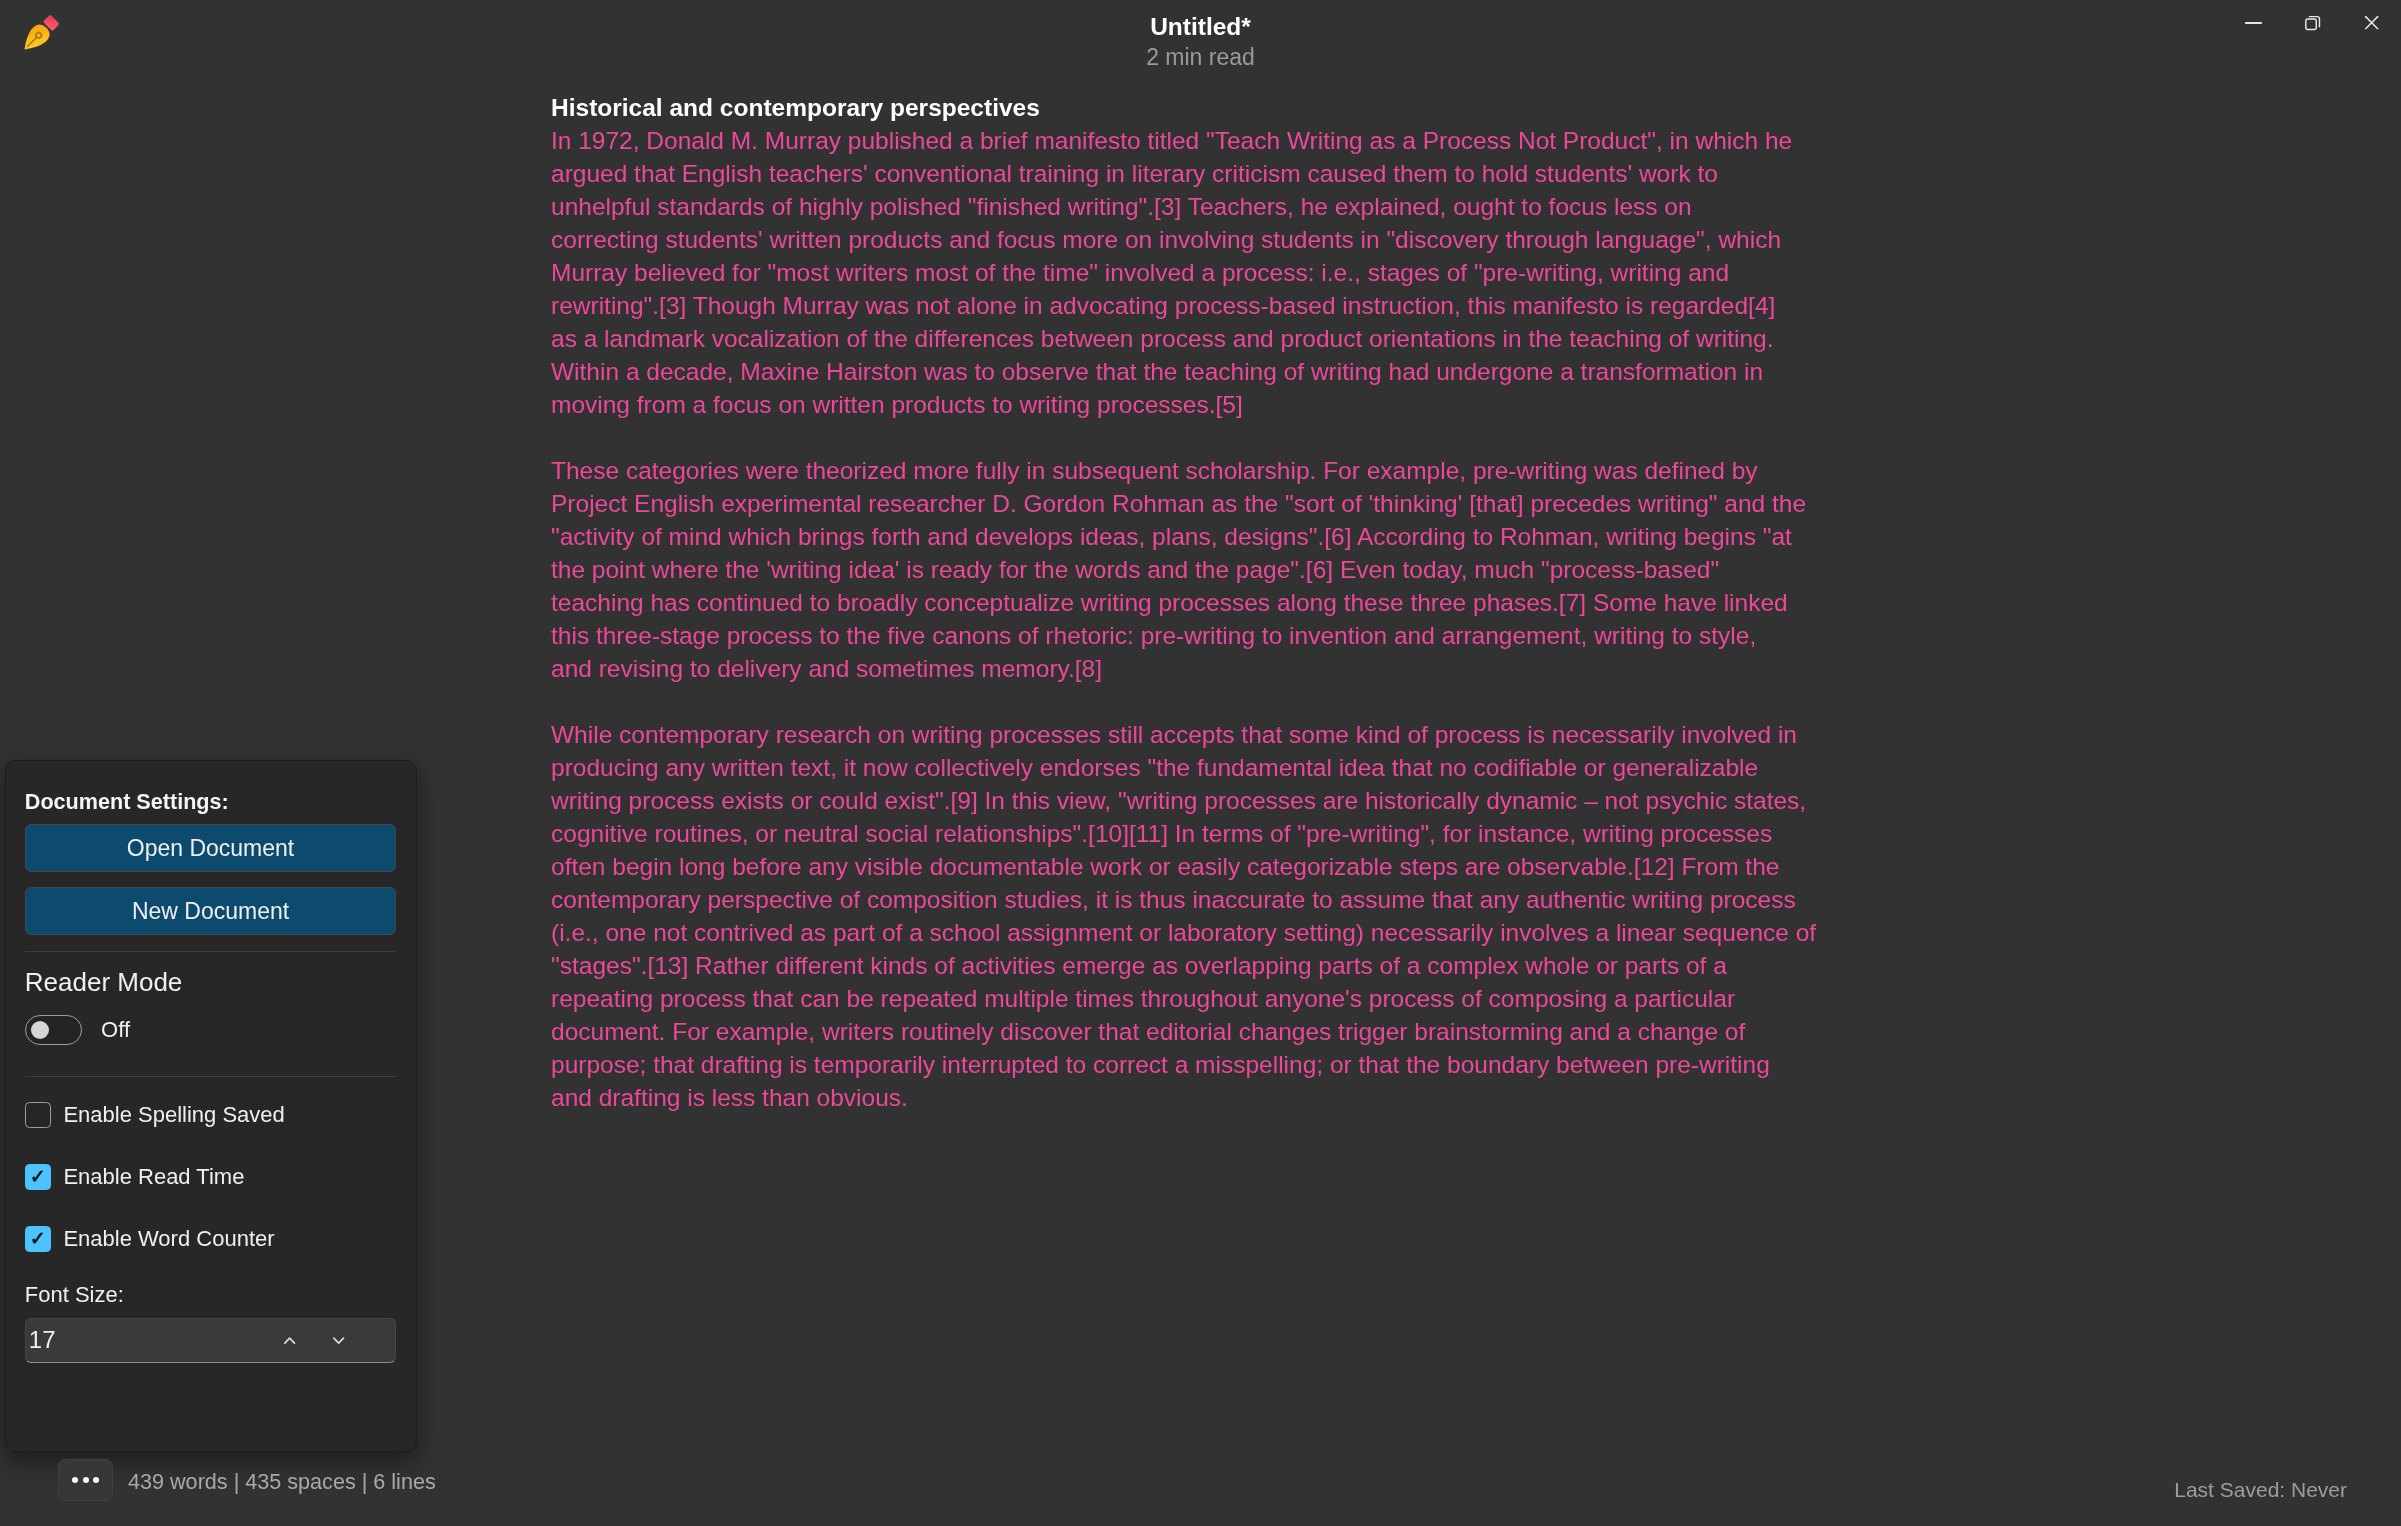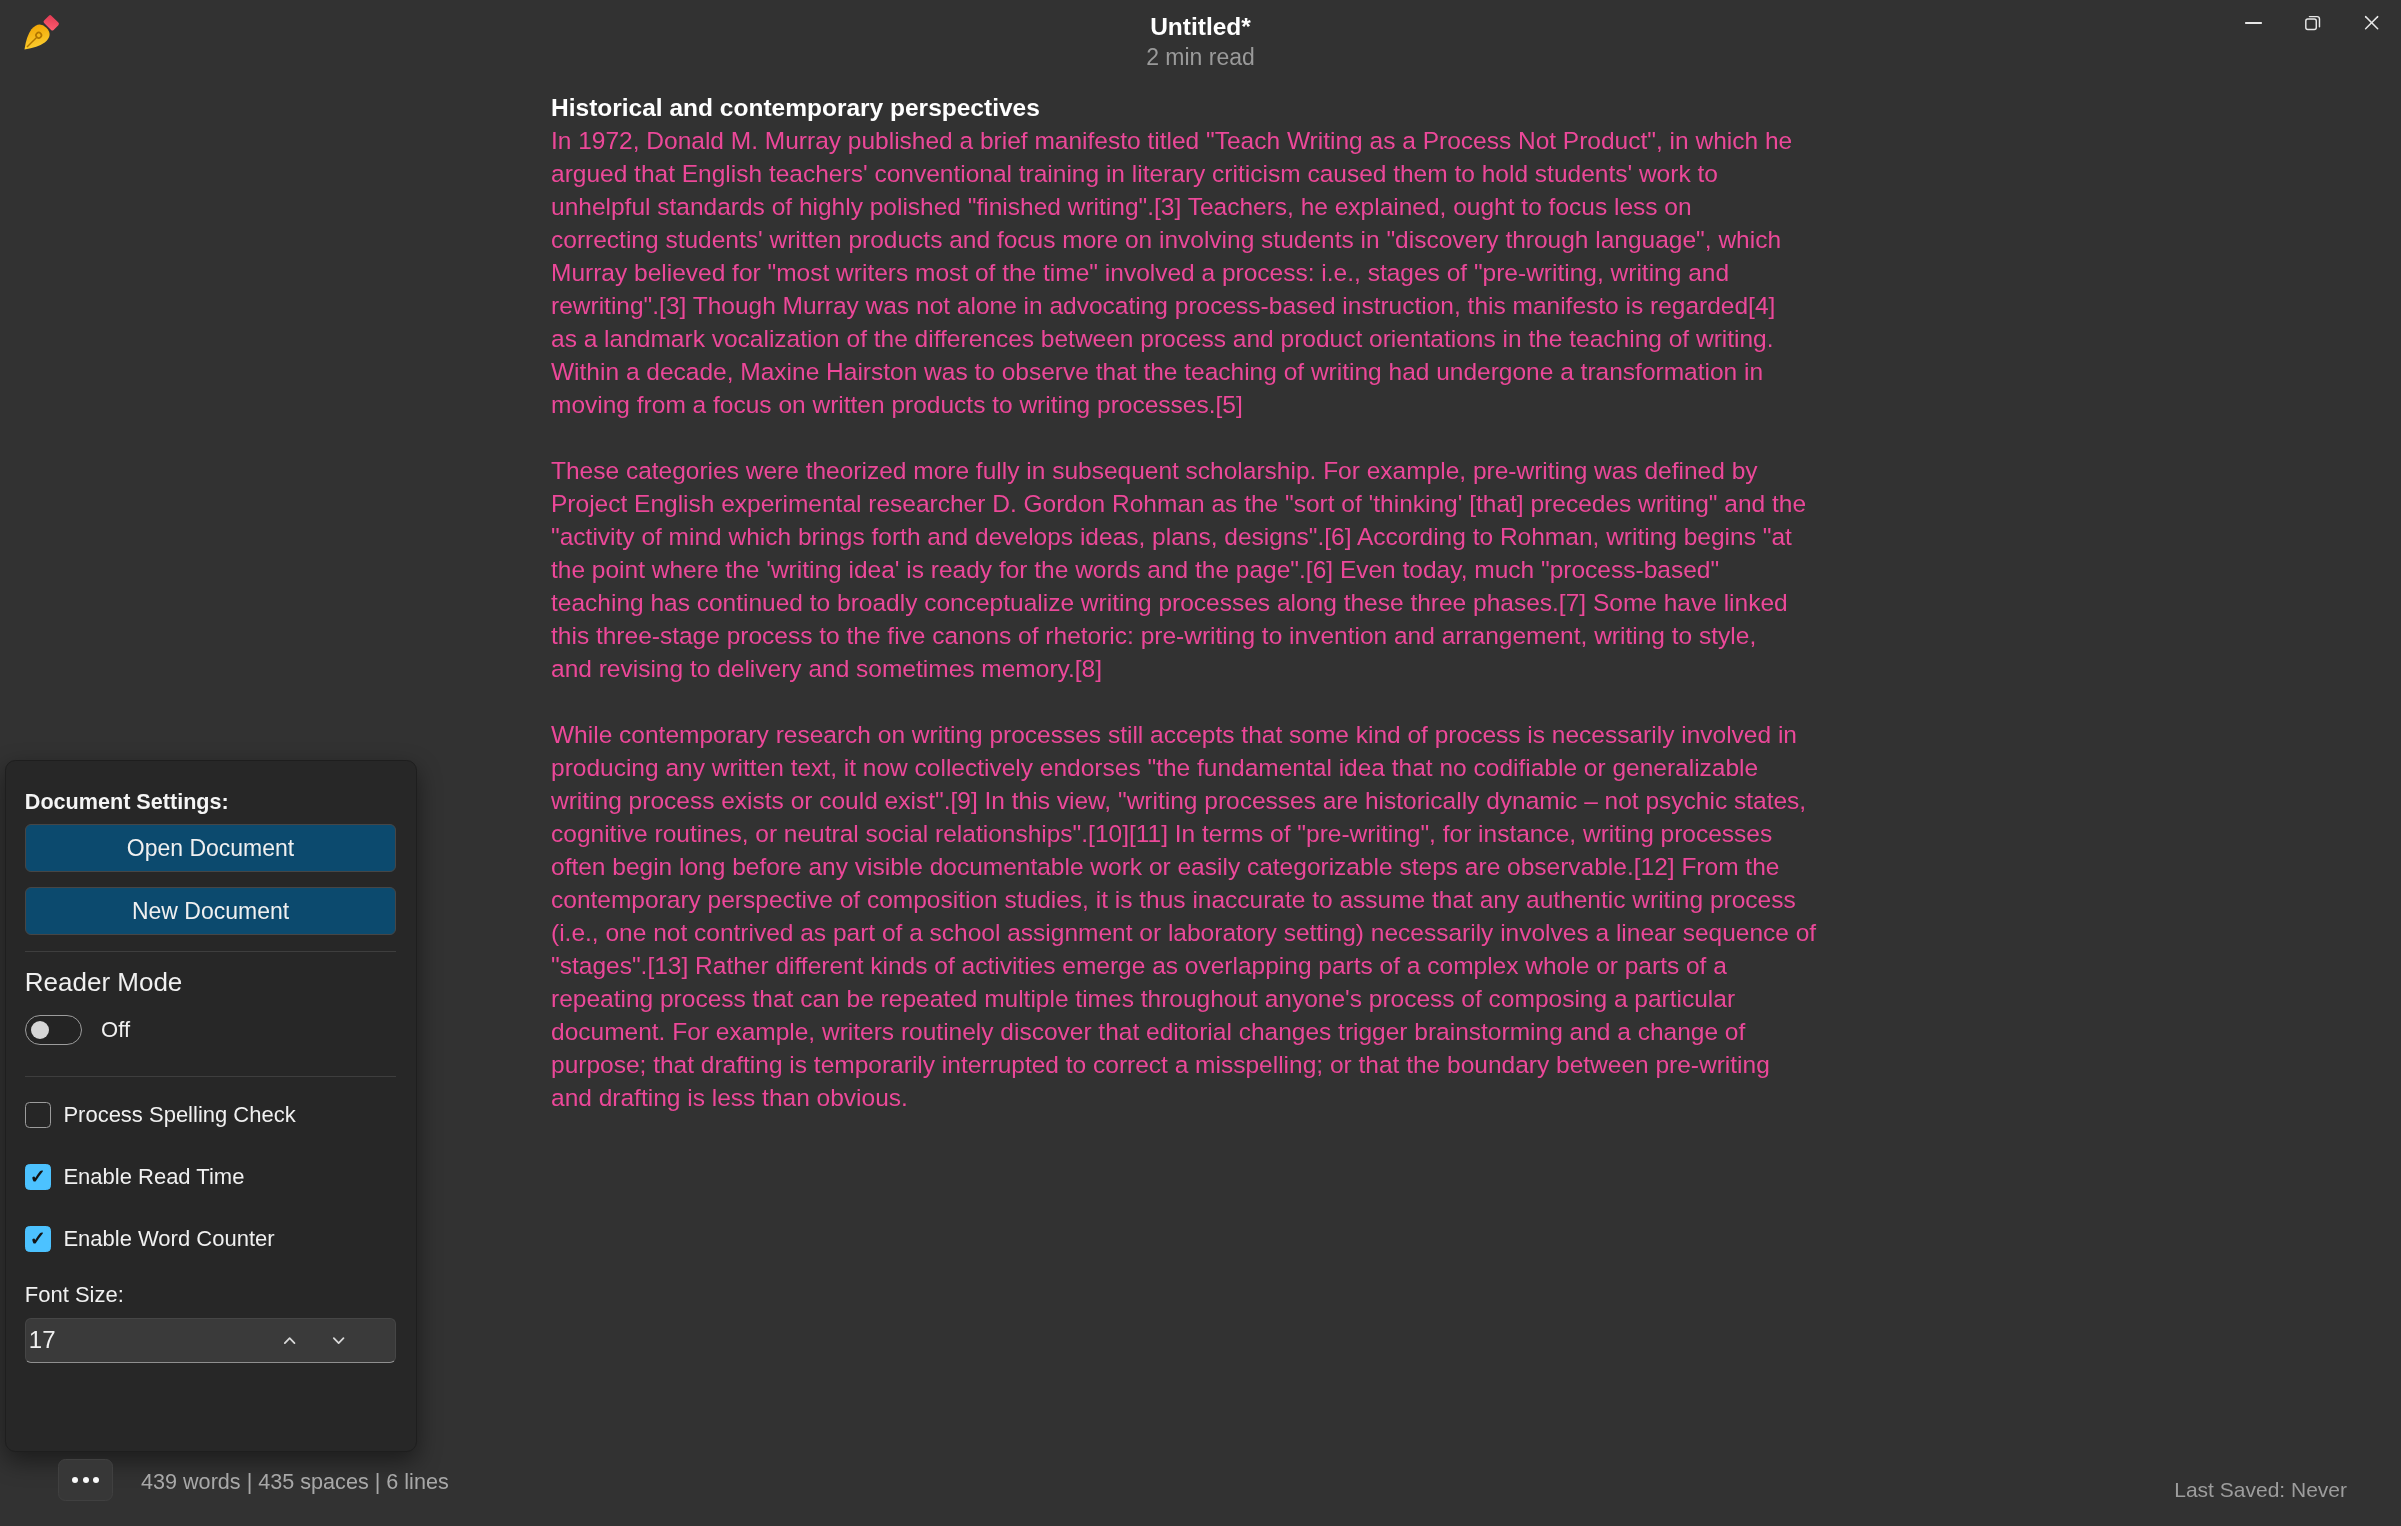--- a/index.html
+++ b/index.html
@@ -66,21 +66,21 @@
   .spin-btn { position: absolute; top: 50%; transform: translateY(-50%); width: 34px; height: 34px; display: flex; align-items: center; justify-content: center; border-radius: 4.5px; cursor: default; }
   .spin-btn.up { right: 89px; }
   .spin-btn.down { right: 40px; }
   
   .more-btn {
     position: absolute; left: 58px; top: 1459px; width: 55px; height: 42px;
     background: #373737; border: 0.7px solid #404040; border-radius: 7.4px;
     display: flex; align-items: center; justify-content: center; gap: 4.5px; cursor: default;
   }
   .dot { width: 6px; height: 6px; border-radius: 50%; background: #fafafa; }
-  .stats { position: absolute; left: 141px; top: 1469px; font-size: 21.6px; color: #a8a8a8; }
+  .stats { position: absolute; left: 128px; top: 1469px; font-size: 21.6px; color: #a8a8a8; }
   .last-saved { position: absolute; right: 54px; top: 1478px; font-size: 21px; color: #9d9d9d; }
 </style>
 </head>
 <body>
 
 <div class="app">
 
   <div class="logo">
     <svg width="43" height="45" viewBox="0 0 48 48" style="overflow:visible">
       <defs>
@@ -170,21 +170,21 @@
       <div class="toggle">
         <div class="knob"></div>
       </div>
       <span class="toggle-state">Off</span>
     </div>
 
     <div class="divider d2"></div>
 
     <div class="check-row first">
       <span class="checkbox"></span>
-      <span>Process Spelling Check</span>
+      <span>Enable Spelling Saved</span>
     </div>
     <div class="check-row">
       <span class="checkbox checked">
         <span class="checkmark">✓</span>
       </span>
       <span>Enable Read Time</span>
     </div>
     <div class="check-row">
       <span class="checkbox checked">
         <span class="checkmark">✓</span>

